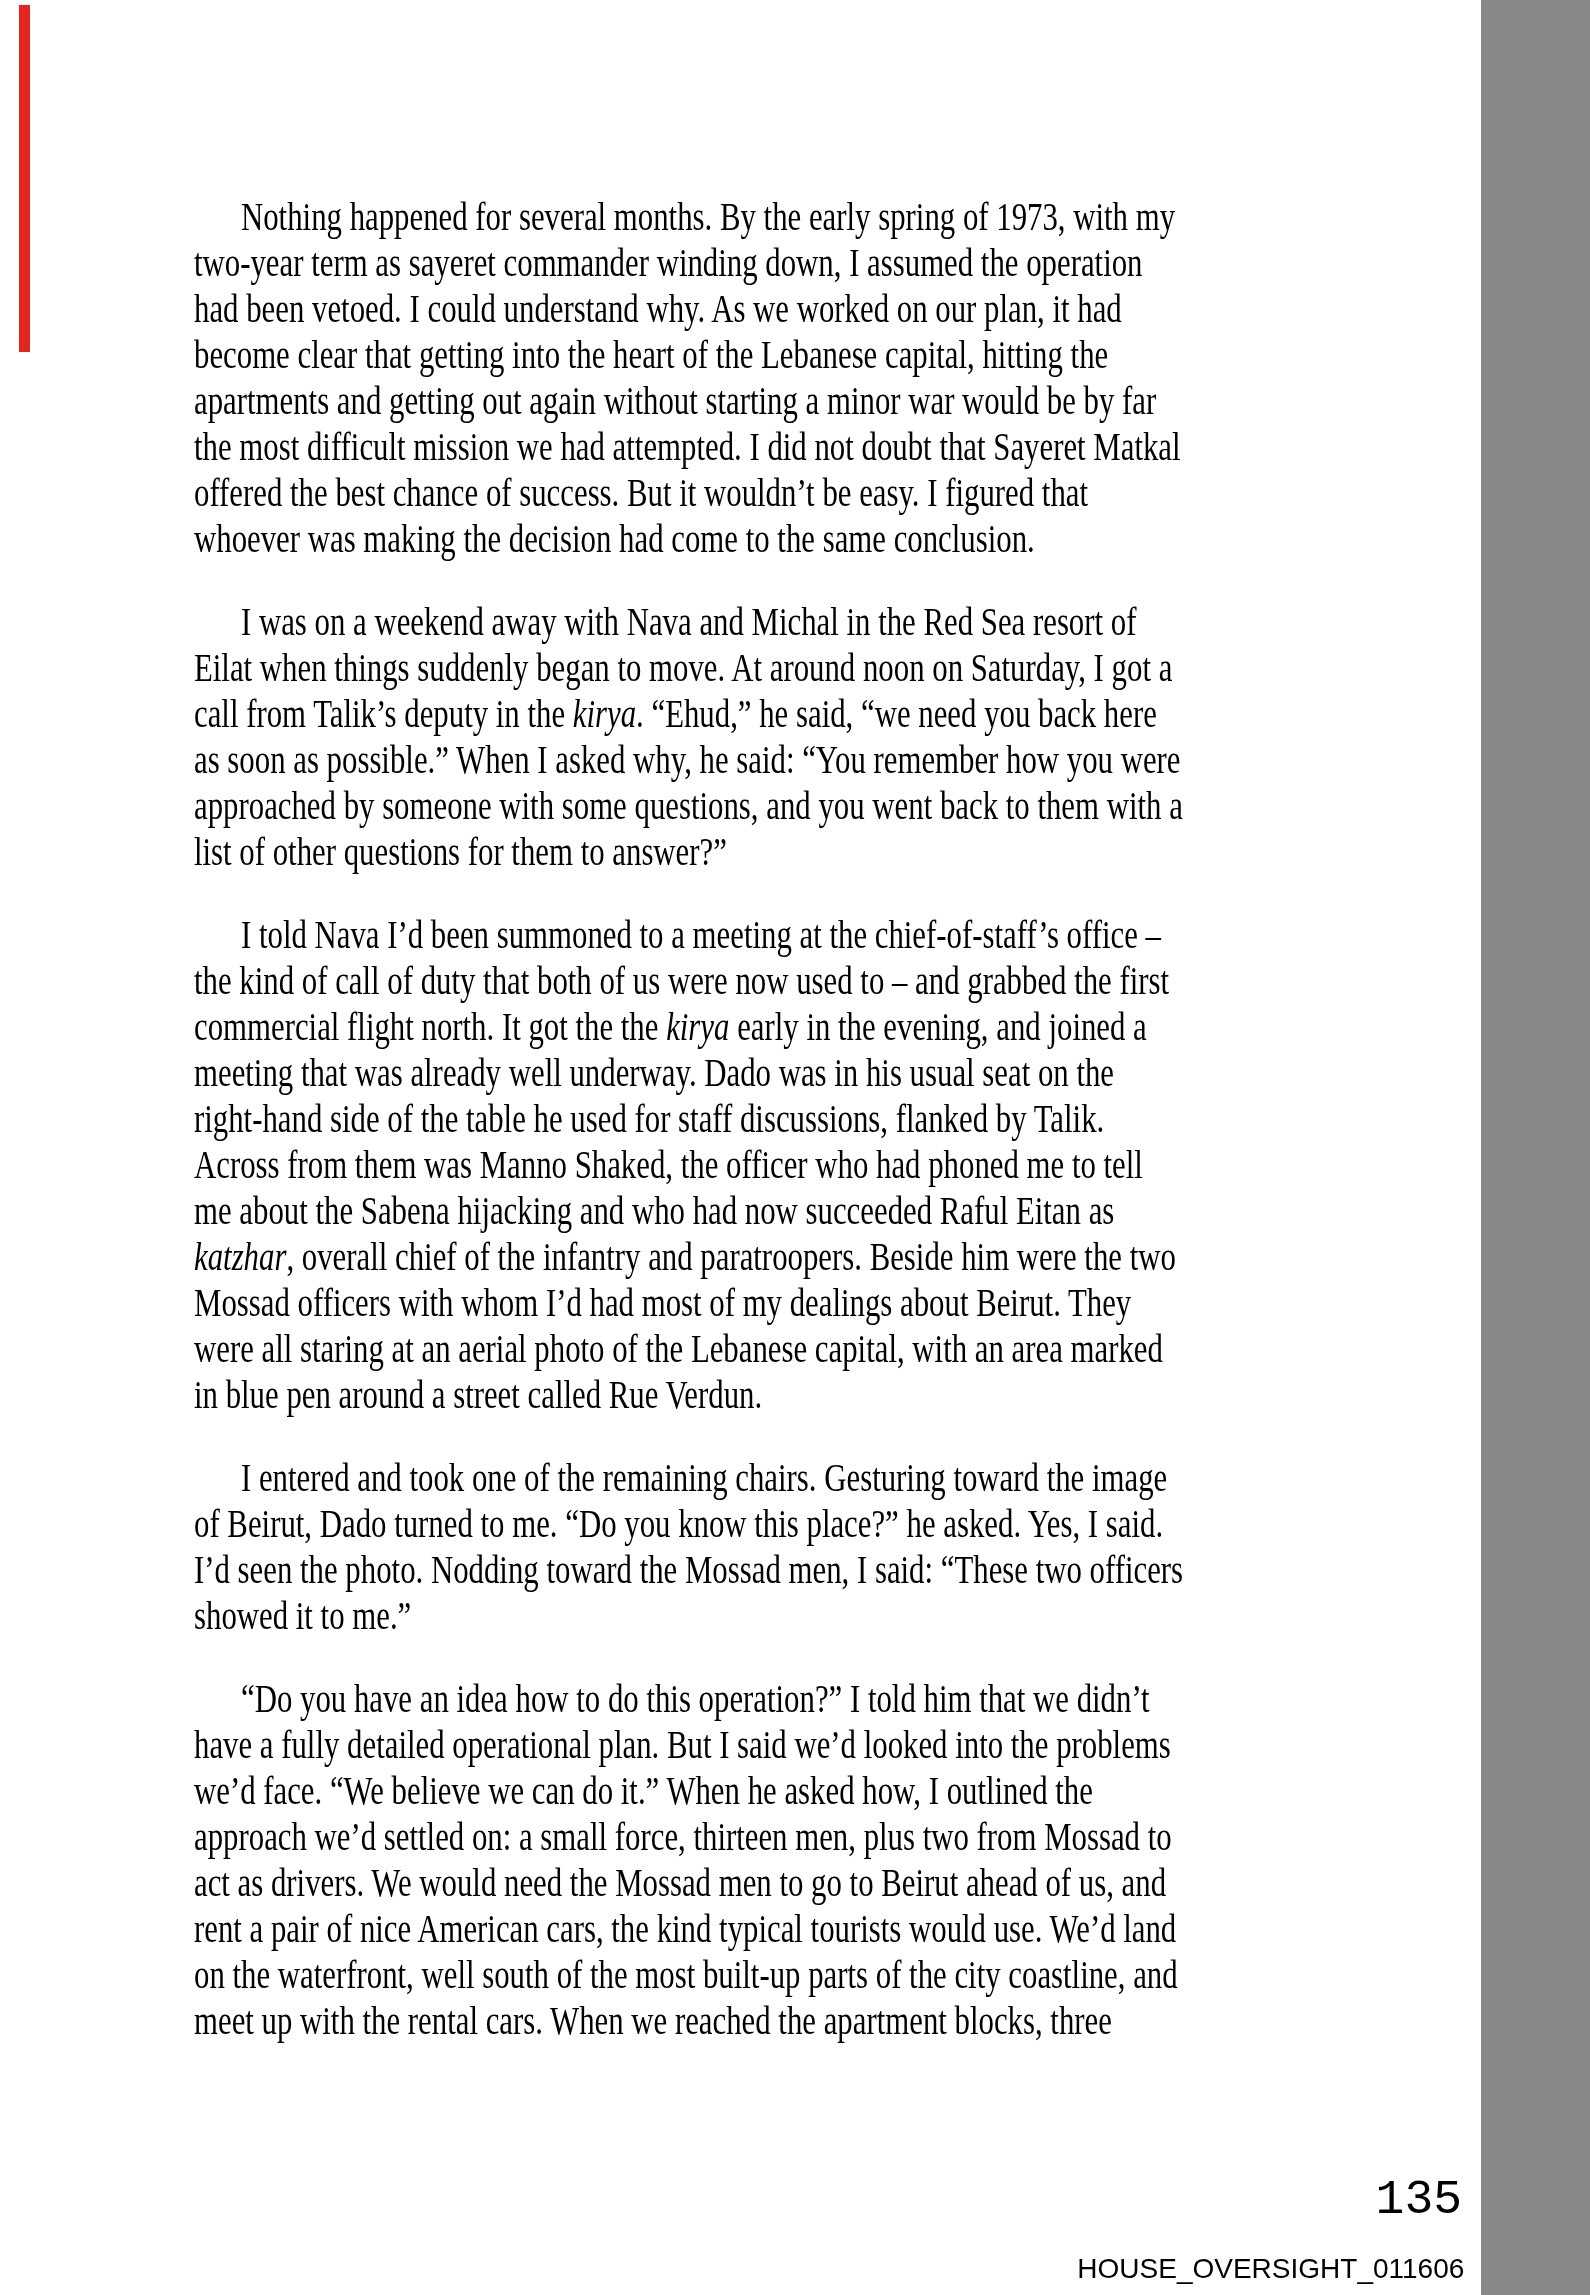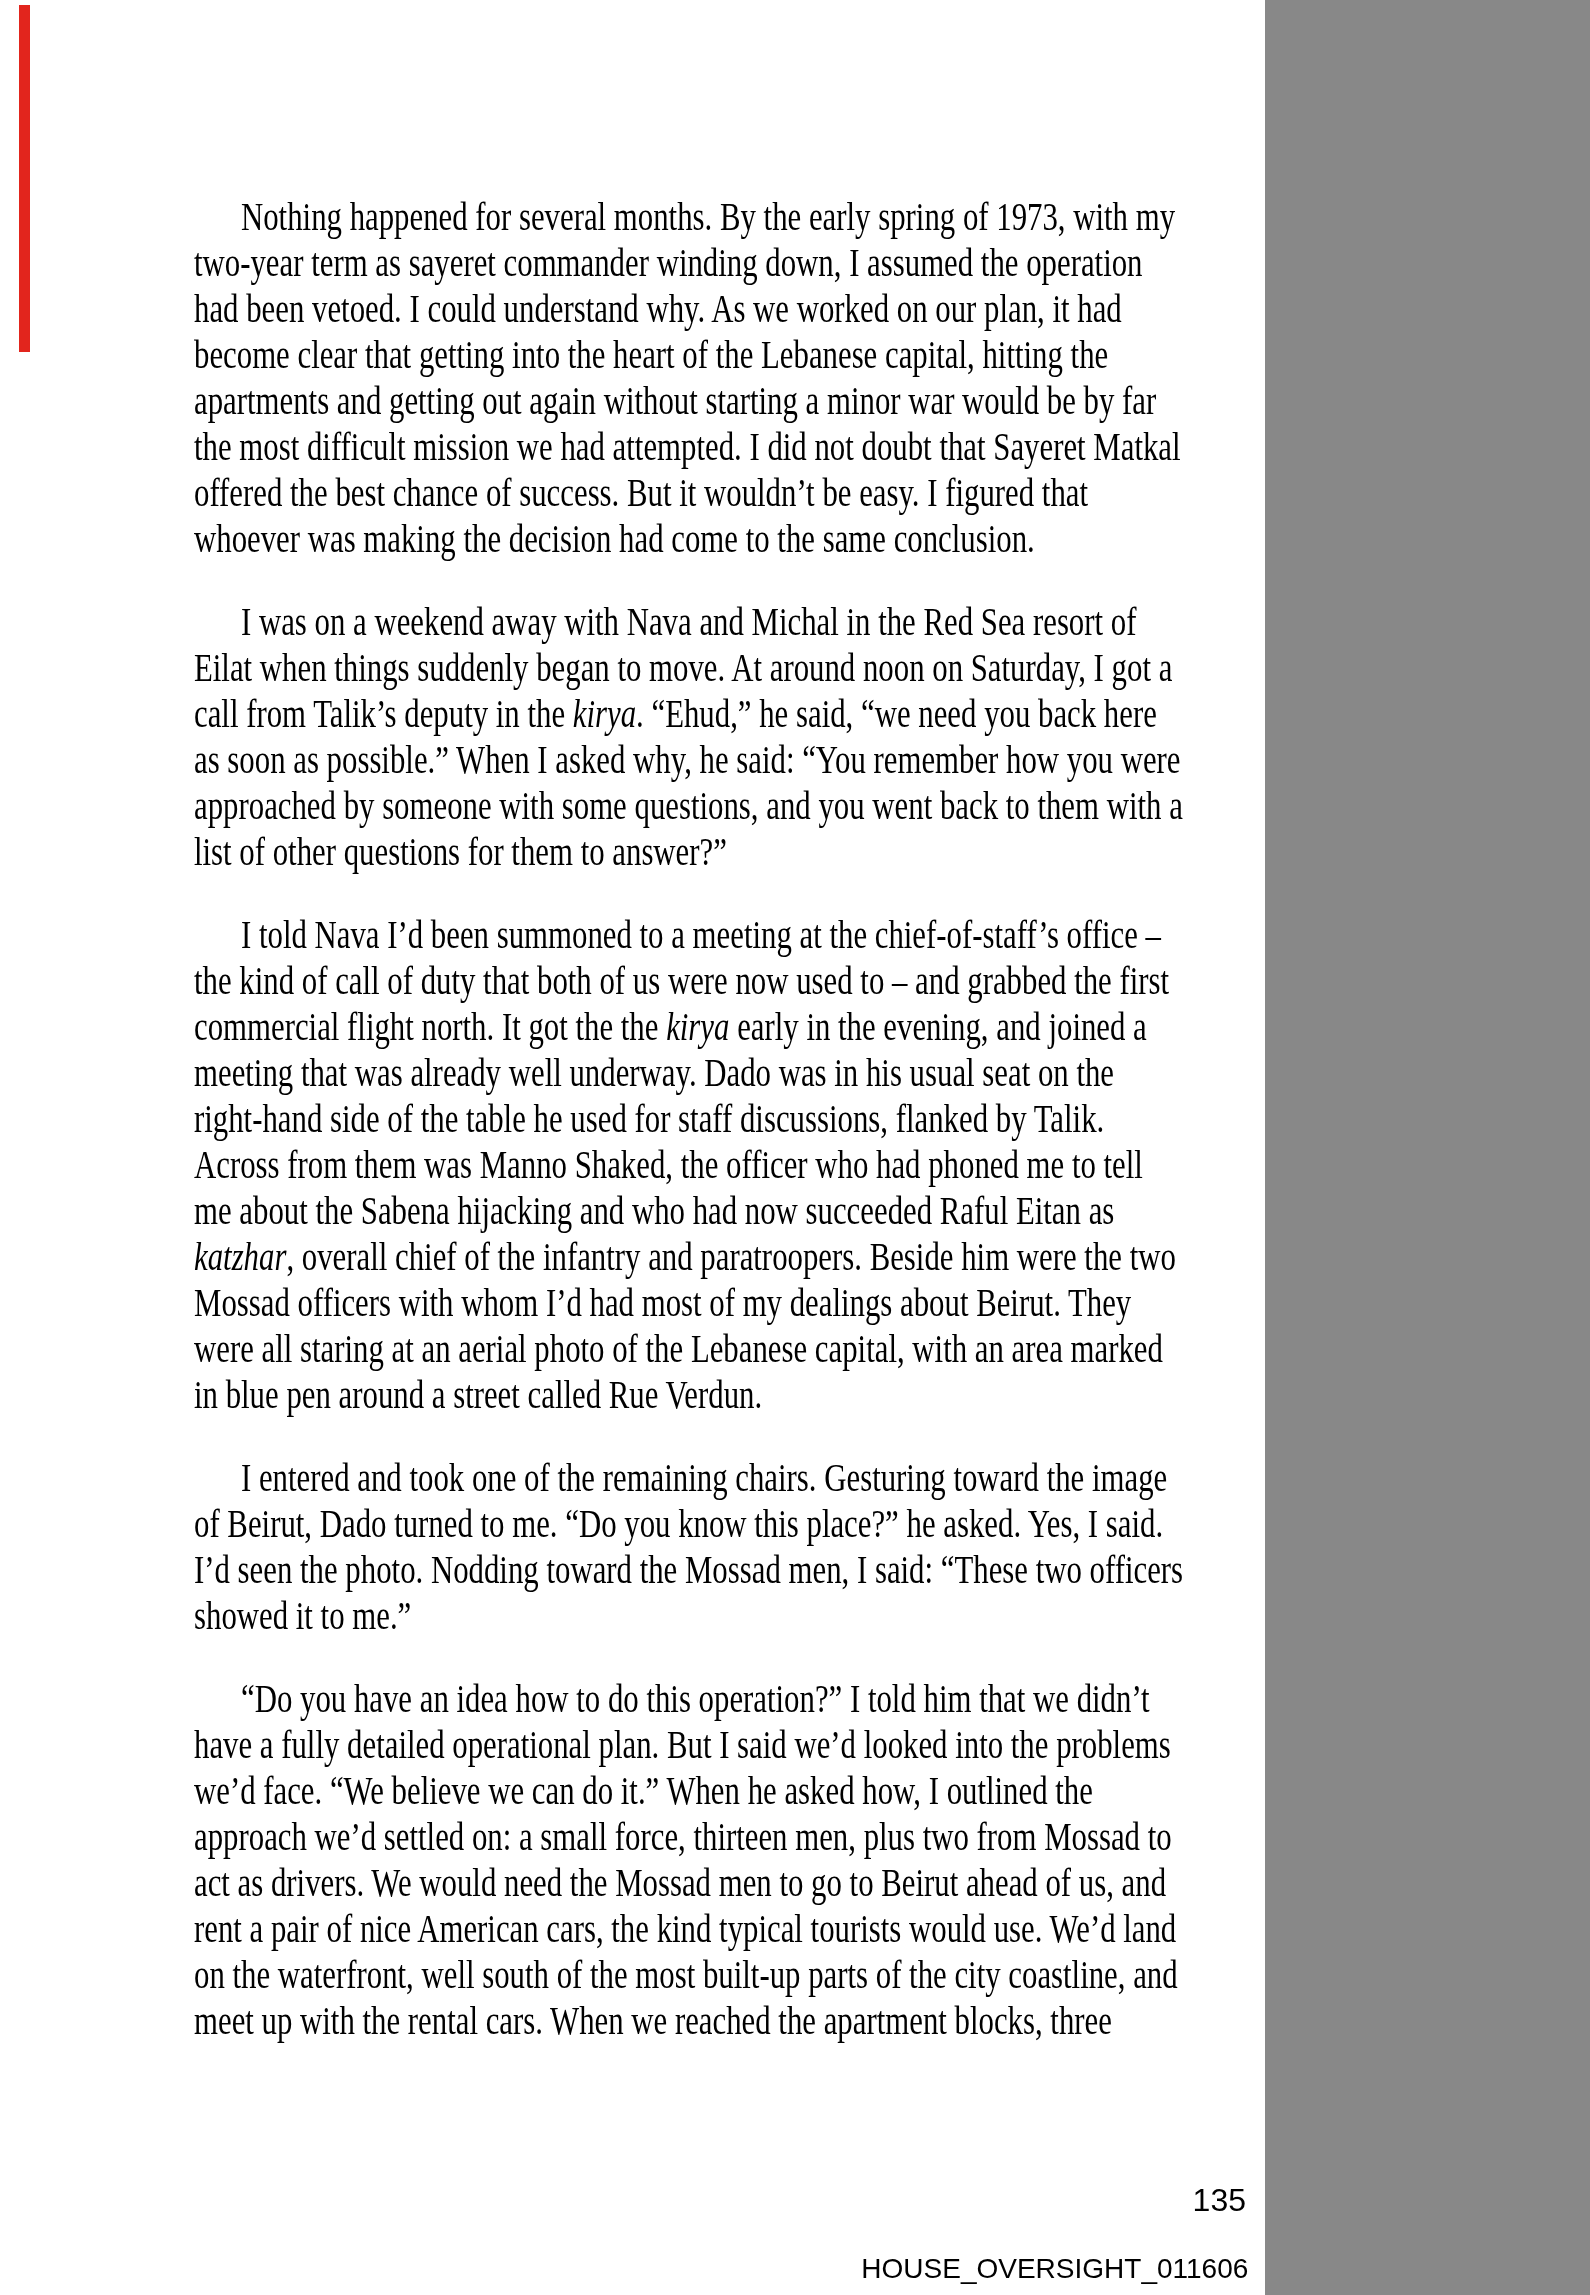--- a/index.html
+++ b/index.html
@@ -2,26 +2,27 @@
 <html style="font-size:10.3px"><head>
 <meta charset="utf-8">
 <style>
   html, body {
     margin: 0;
     padding: 0;
     background: #888;
   }
   .page {
     position: relative;
-    width: 1265px;
+    width: 1463px;
     height: 2295px;
     background: #ffffff;
     overflow: hidden;
     font-family: "Liberation Serif", serif;
     color: #000000;
+    padding-left: 18px;
   }
   .red-mark {
     position: absolute;
     left: 19px;
     top: 5.1px;
     width: 11px;
     height: 347px;
   }
   .text-block {
     position: absolute;
@@ -37,22 +38,22 @@
   .line {
     height: 46px;
     white-space: nowrap;
   }
   .line.first { padding-left: 61px; }
   .line i { font-style: italic; }
   .page-number {
     position: absolute;
     right: 19px;
     top: 2182px;
-    font-family: Liberation Sans, sans-serif;
-    font-size: 32px;
+    font-family: Liberation Mono, monospace;
+    font-size: 48px;
     line-height: 37px;
   }
   .bates-number {
     position: absolute;
     right: 16.7px;
     top: 2249px;
     font-family: "Liberation Sans", sans-serif;
     font-size: 28px;
     line-height: 39px;
     letter-spacing: 0px;

